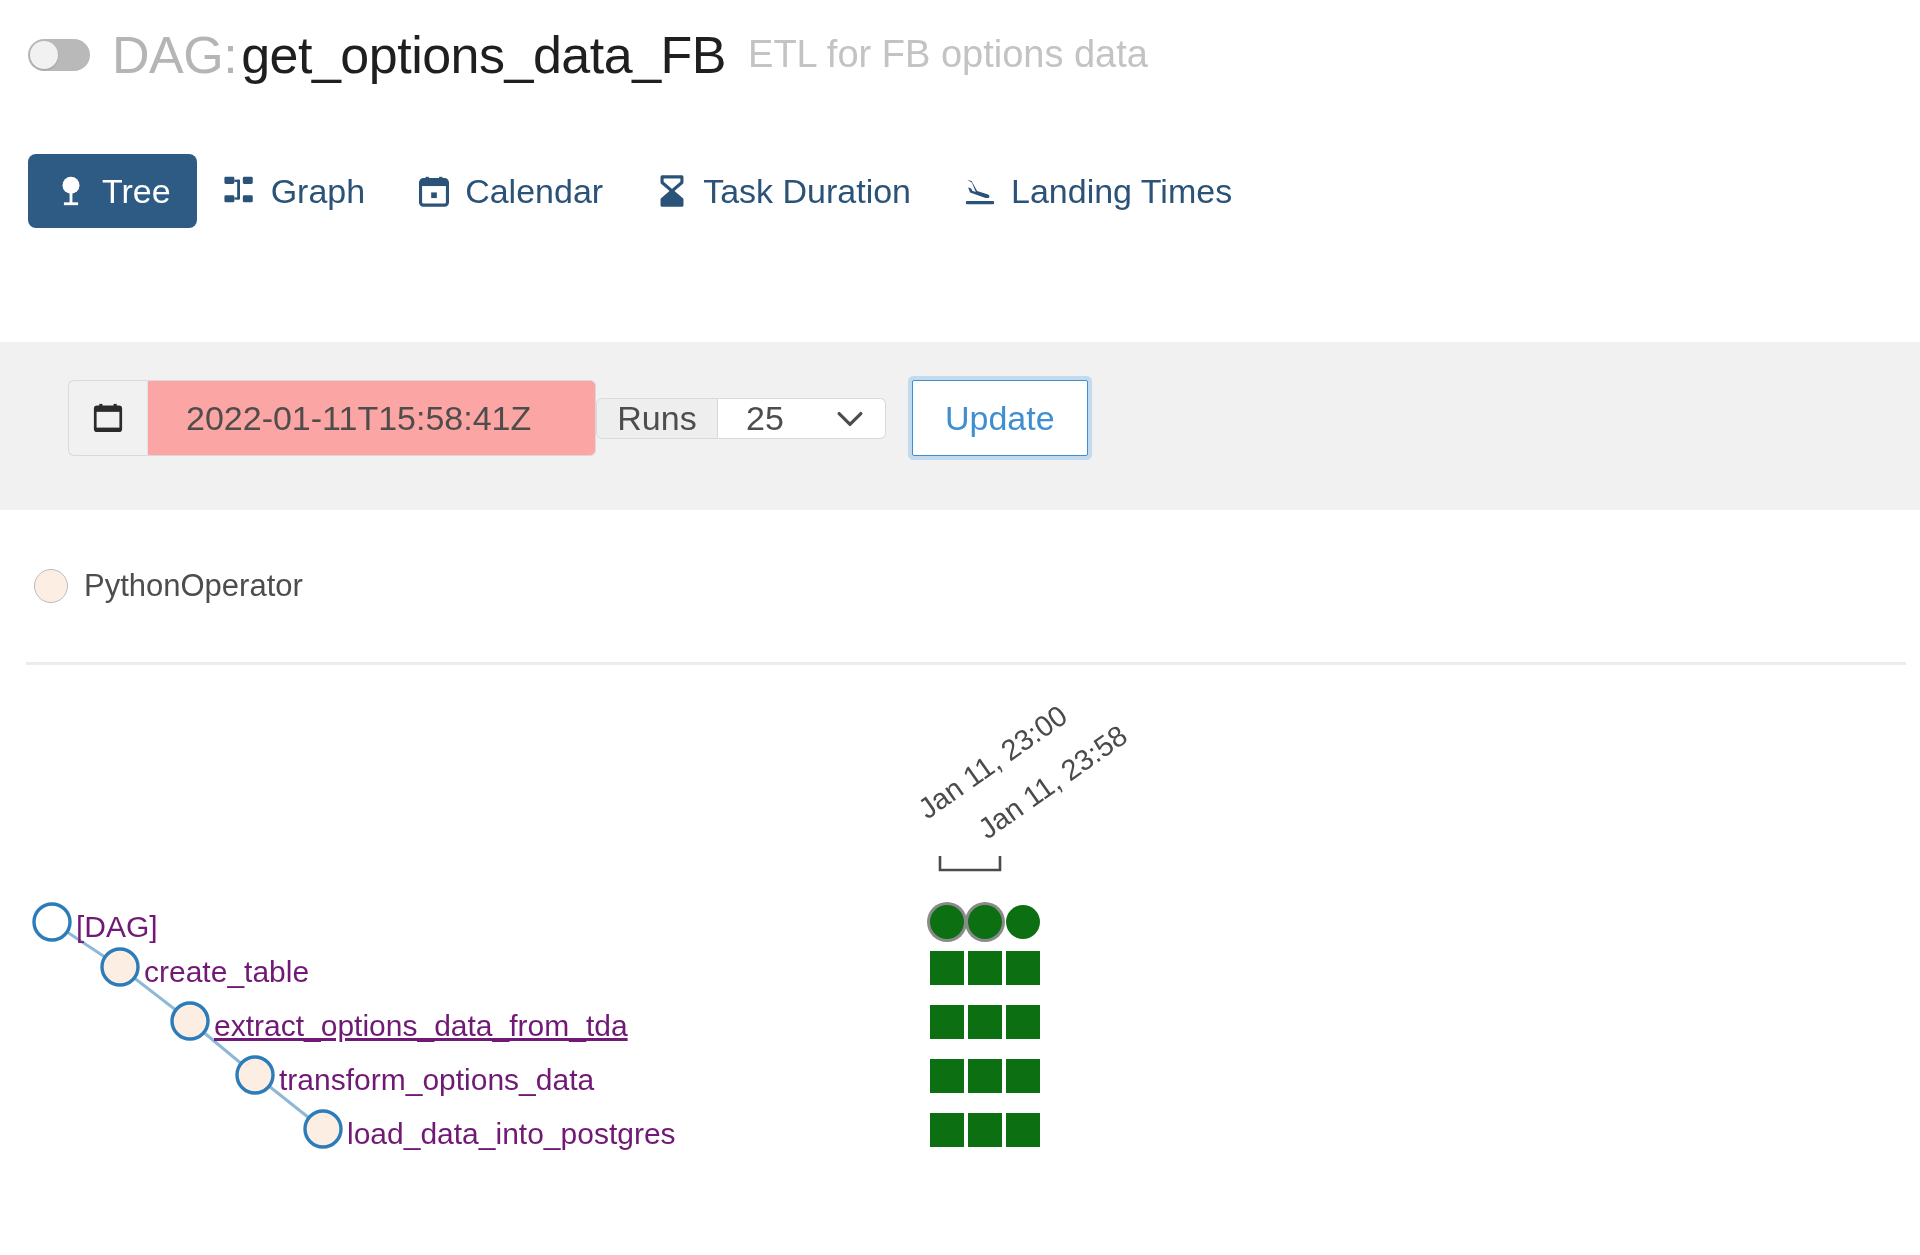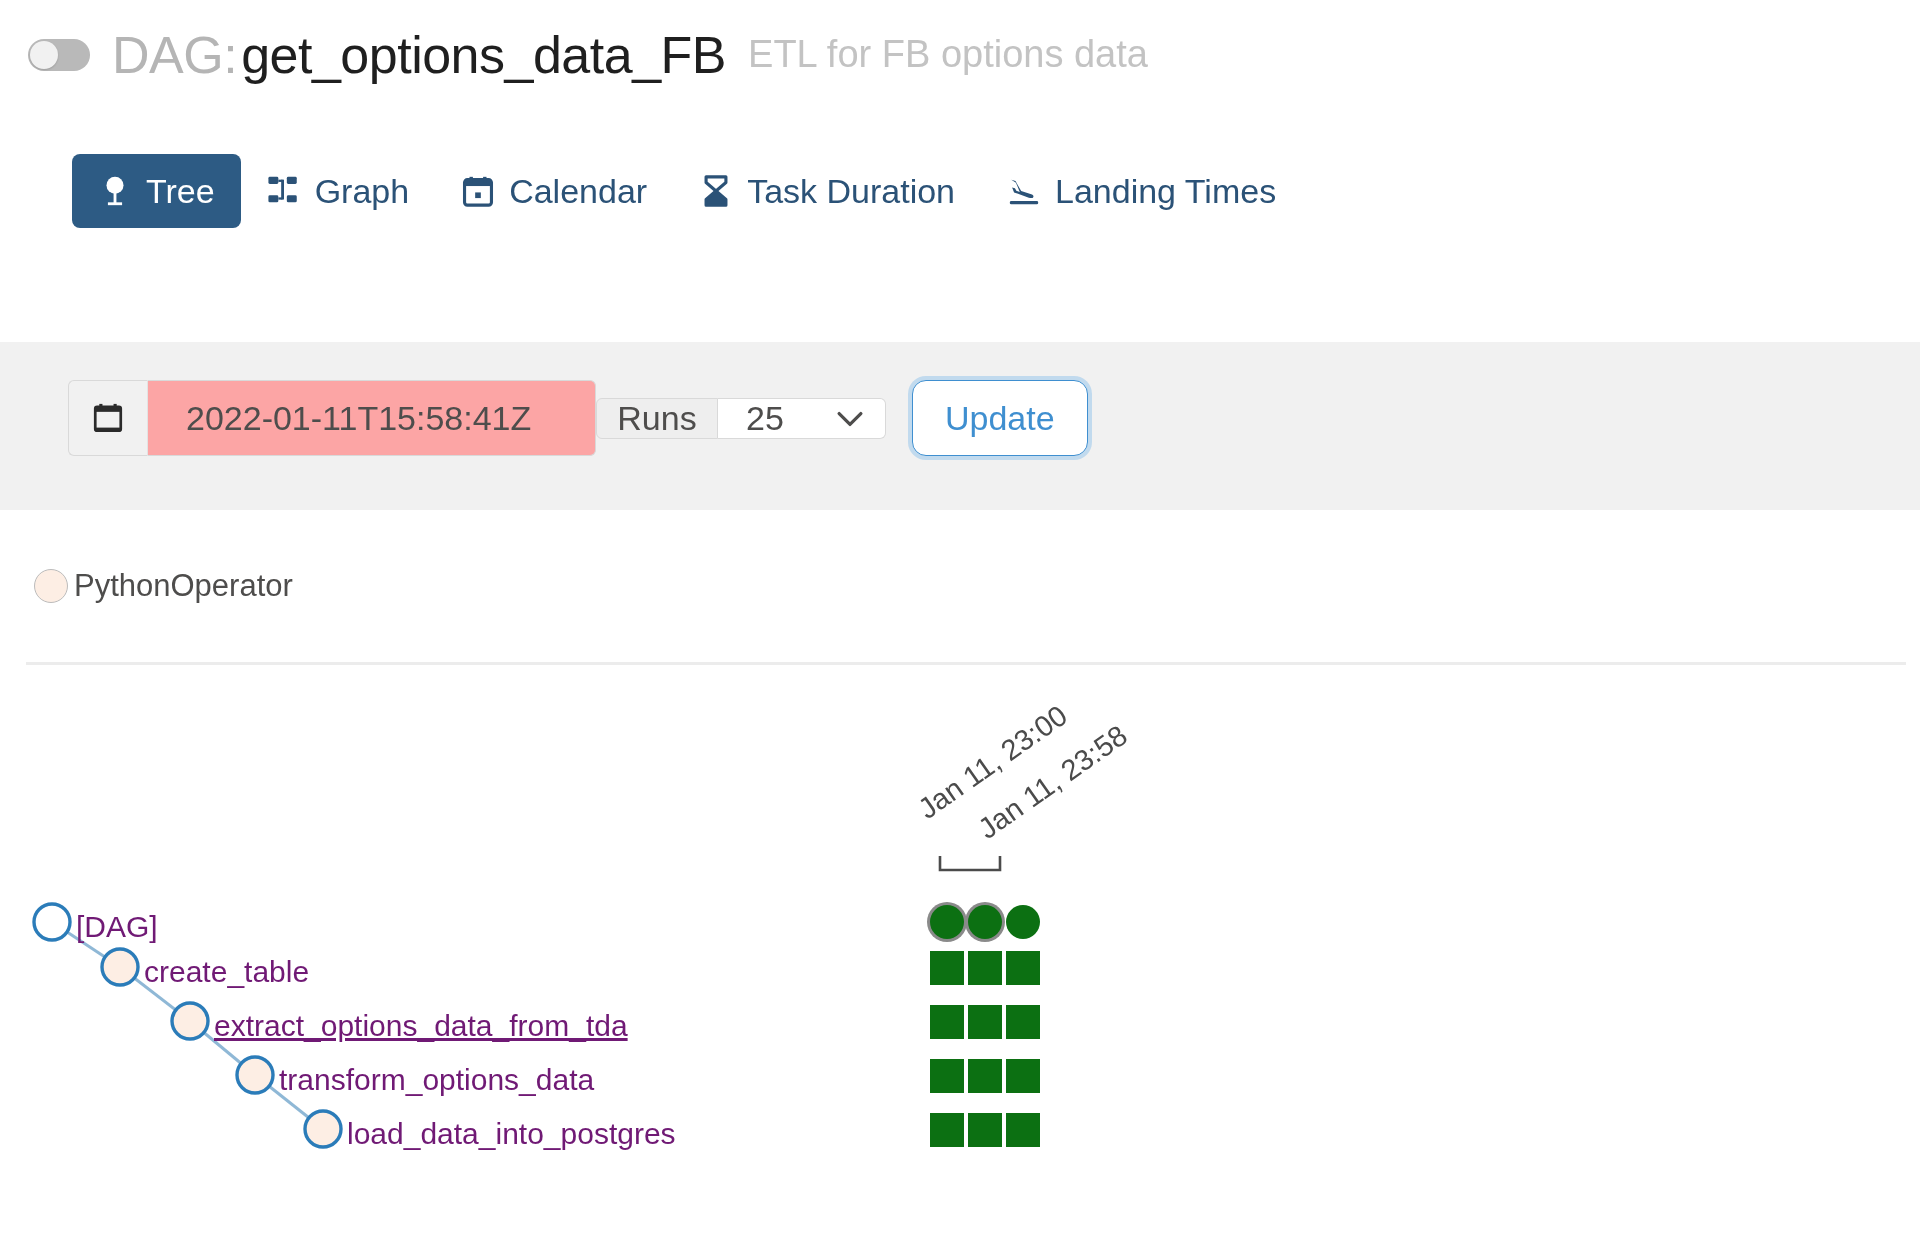--- a/index.html
+++ b/index.html
@@ -69,21 +69,20 @@
   }
 
   
   .tab-bar {
     display: flex;
     align-items: flex-start;
     padding-left: 28px;
     margin-top: 62px;
     height: 100px;
     box-sizing: border-box;
-    margin-left: 44px;
   }
   .tab {
     display: flex;
     align-items: center;
     gap: 14px;
     font-size: 34px;
     color: #2b5277;
     padding: 20px 26px;
     border-radius: 8px;
     cursor: pointer;
@@ -176,40 +175,40 @@
     color: #4e4d4c;
     box-sizing: border-box;
     cursor: pointer;
   }
   .chev { font-size: 26px; color: #4e4d4c; line-height: 1; }
   .update-btn {
     margin-left: 26px;
     height: 76px;
     padding: 8px 32px;
     border: 1px solid #3f8fd0;
-    border-radius: 14px;
+    border-radius: 2px;
     background: #ffffff;
     color: #3f8fd0;
     font-size: 34px;
     font-family: "Liberation Sans", sans-serif;
     display: flex;
     align-items: center;
     cursor: pointer;
     box-shadow: 0 0 0 4px rgba(102,175,233,.35);
     box-sizing: border-box;
   }
 
   
   .legend-row {
     position: absolute;
     left: 34px;
     top: 568px;
     display: flex;
     align-items: center;
-    gap: 6px;
+    gap: 16px;
   }
   .legend-dot {
     width: 34px;
     height: 34px;
     border-radius: 50%;
     background: #fdeee4;
     border: 1px solid #bcbcbc;
     box-sizing: border-box;
   }
   .legend-label {

